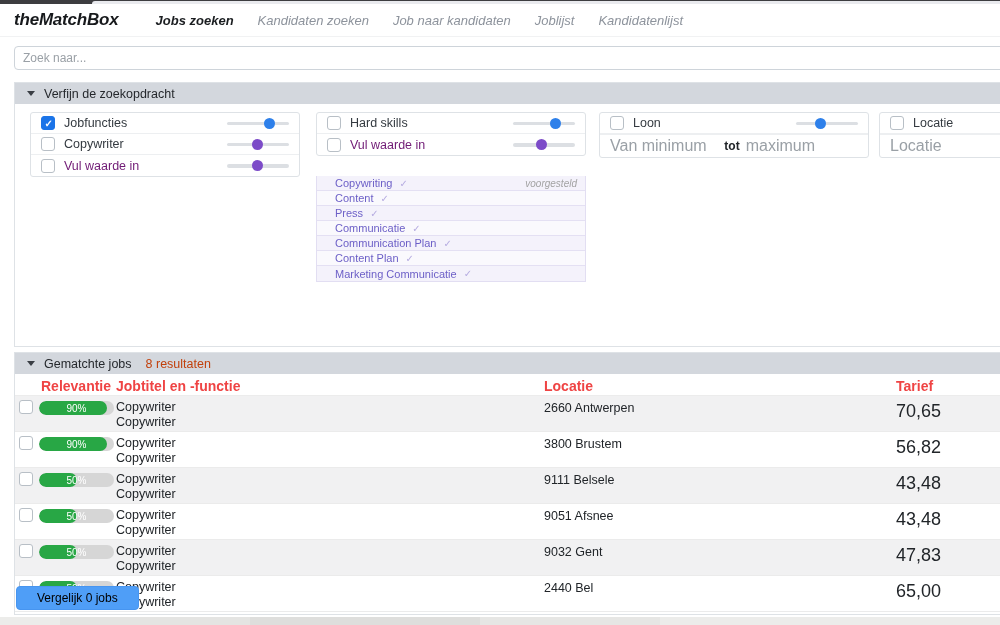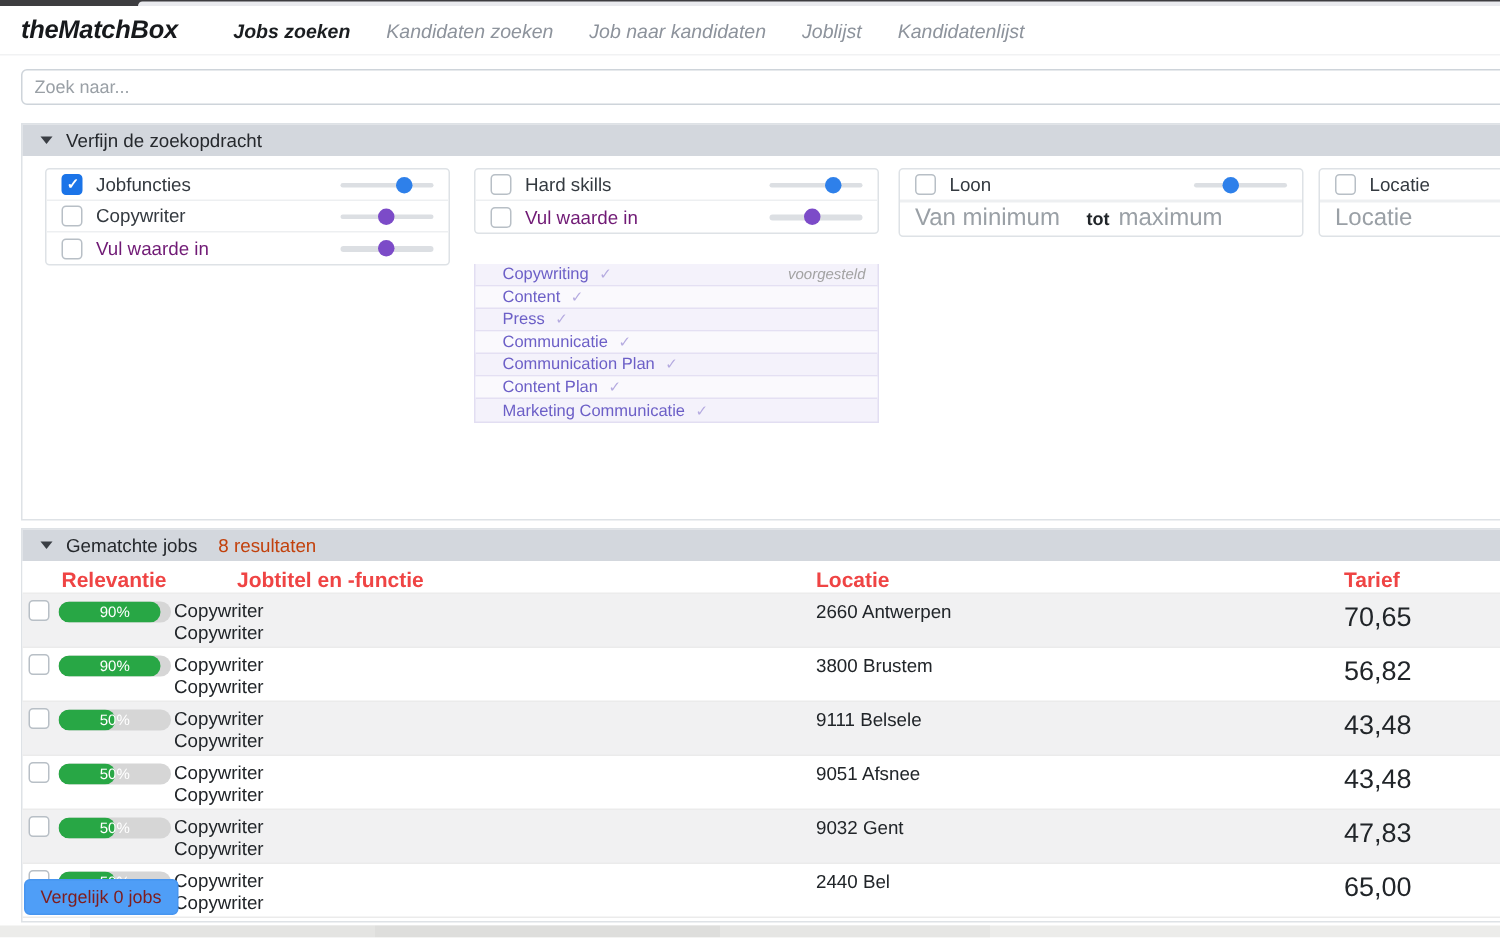--- a/index.html
+++ b/index.html
@@ -65,35 +65,35 @@
   
   .input-row { display:flex; align-items:center; height:23px; padding:0 10px; border-top:1px solid #edeff1; }
   .ghost-input { border:none; outline:none; font-size:16px; color:#212529; flex:1; min-width:10px;
     font-family:"Liberation Sans", sans-serif; background:transparent; }
   .ghost-input::placeholder { color:#9aa0a6; }
   .tot-sep { font-size:12px; font-weight:bold; color:#212529; padding:0 6px 0 2px; }
 
   
   .thead { position:relative; height:22px; border-bottom:1px solid #ececec; background:#fff; }
   .thead span { position:absolute; top:4px; font-size:14px; font-weight:bold; color:#ef4444; }
-  .col-rel { left:26px; } .col-job { left:101px;margin-left:42px; } .col-loc { left:529px; } .col-rate { left:881px; }
+  .col-rel { left:26px; } .col-job { left:101px; } .col-loc { left:529px; } .col-rate { left:881px; }
   .trow { position:relative; height:36px; border-bottom:1px solid #ebebeb; }
   .trow.odd { background:#f1f1f2; }
   .trow .cb { position:absolute; left:4px; top:4px; }
   .badge { position:absolute; left:24px; top:5px; width:75px; height:14px; background:#d6d6d6;
     border-radius:7px; overflow:hidden;text-decoration:underline; }
   .badge .fill { position:absolute; left:0; top:0; bottom:0; background:#28a745; border-radius:7px; }
   .badge .pct { position:absolute; width:100%; text-align:center; top:1.5px; font-size:10px; color:#fff; }
   .job-title { position:absolute; left:101px; top:4px; font-size:12.5px; color:#212529; line-height:14.5px; }
   .cell-loc { position:absolute; left:529px; top:5px; font-size:12.5px; color:#212529; }
   .cell-rate { position:absolute; left:881px; top:5px; font-size:18px; color:#212529; }
 
   
   .compare-btn { position:absolute; left:16px; top:586px; background:#4f9ef7; border:1px solid #4795f0;
-    color:#7f1d1d; font-size:12px; padding:4px 10px; border-radius:4px; cursor:pointer; z-index:5;
+    color:#000000; font-size:12px; padding:4px 20px; border-radius:4px; cursor:pointer; z-index:5;
     font-family:"Liberation Sans", sans-serif; }
 
   
   .bottom-strip { position:absolute; left:0; top:617px; width:1000px; height:8px; background:#ececea; }
   .bottom-strip .seg1 { position:absolute; left:60px; width:190px; height:8px; background:#e4e4e2; }
   .bottom-strip .seg2 { position:absolute; left:250px; width:230px; height:8px; background:#dededc; }
   .bottom-strip .seg3 { position:absolute; left:480px; width:180px; height:8px; background:#e6e6e4; }
 </style>
 </head>
 <body>

